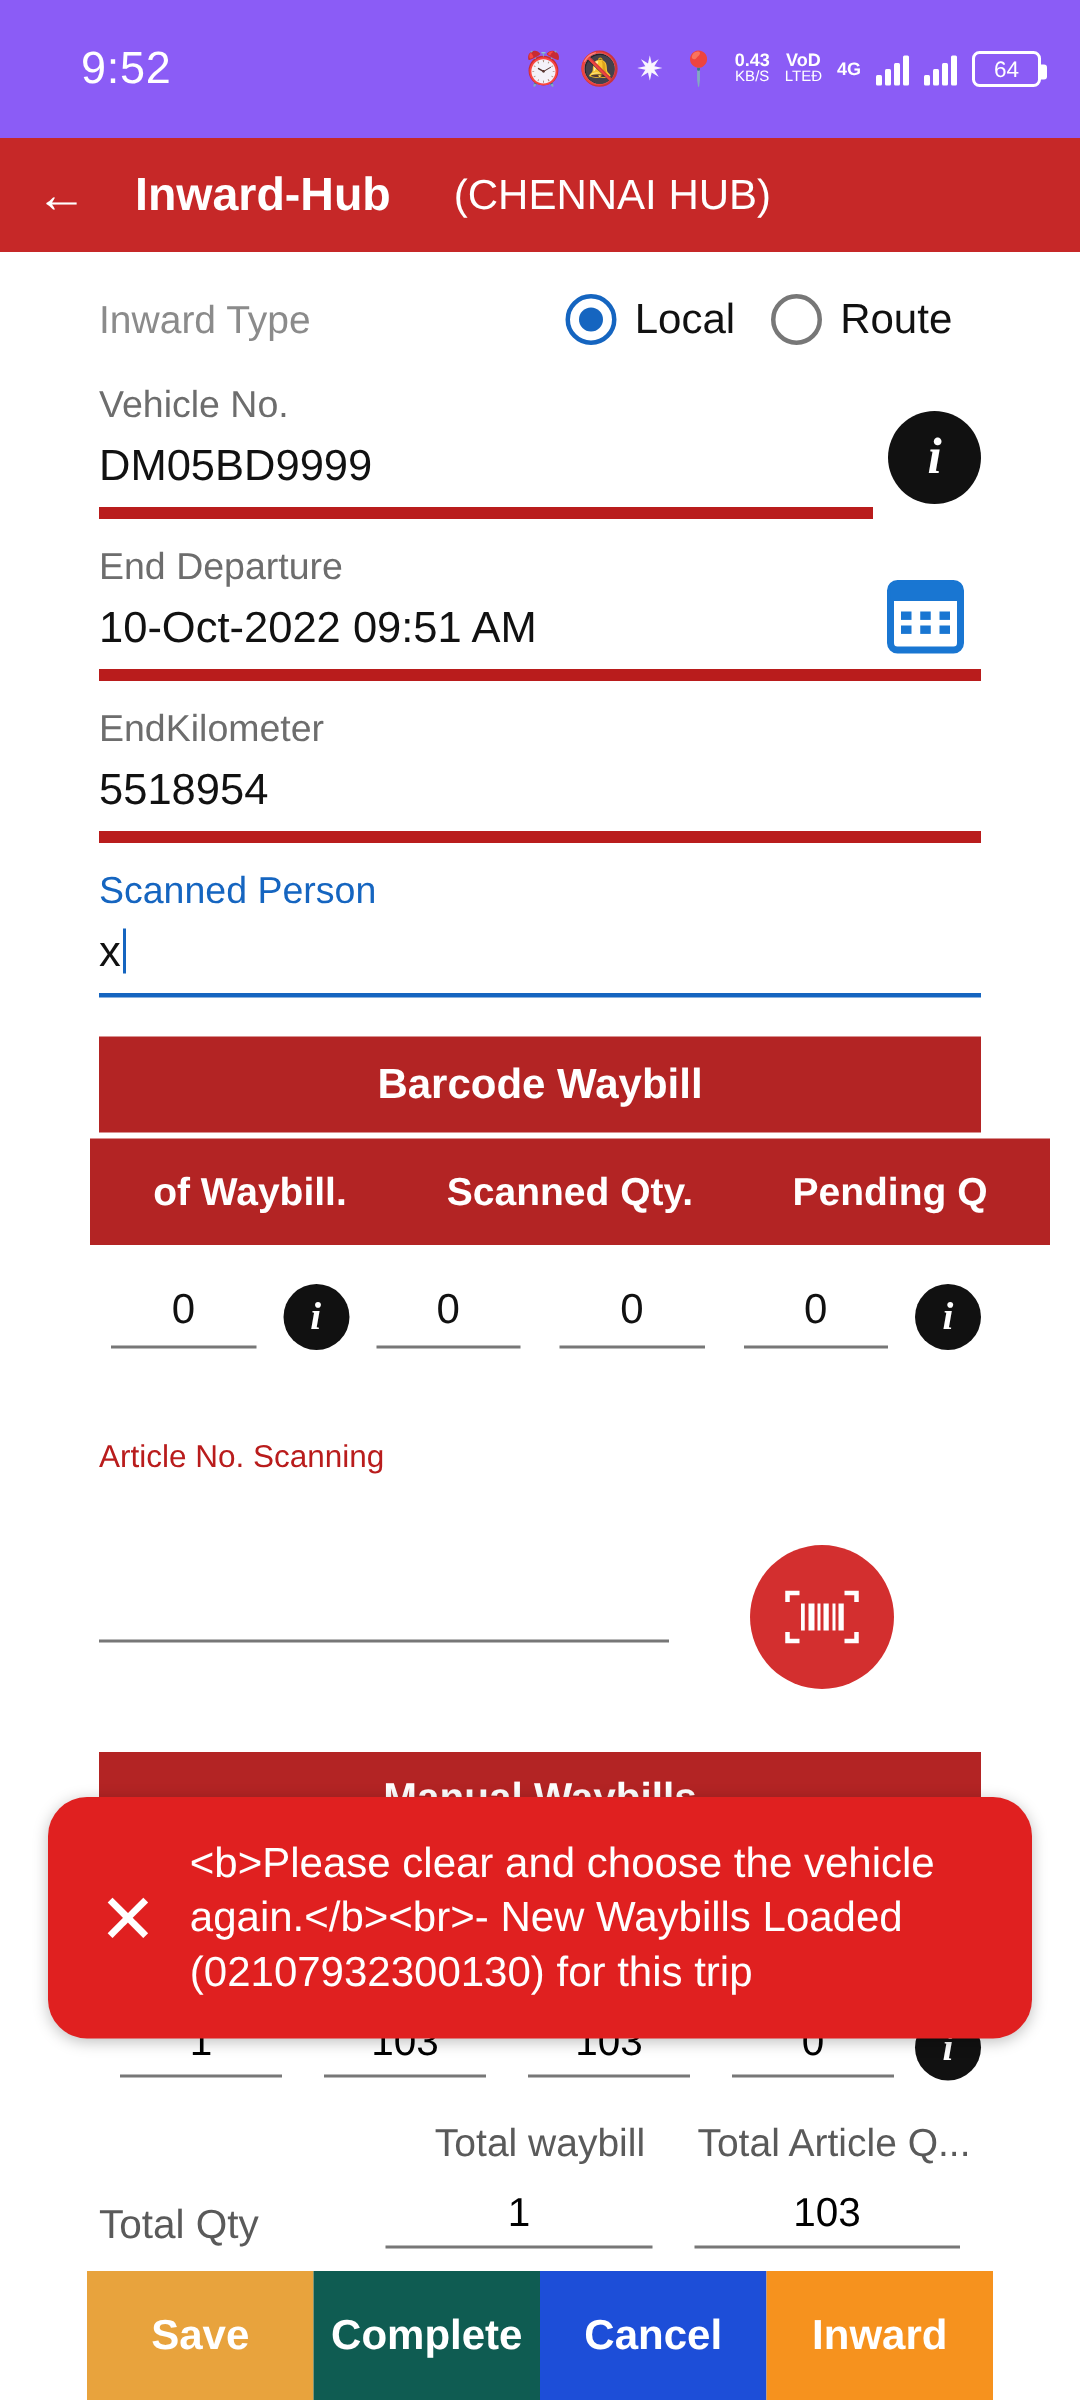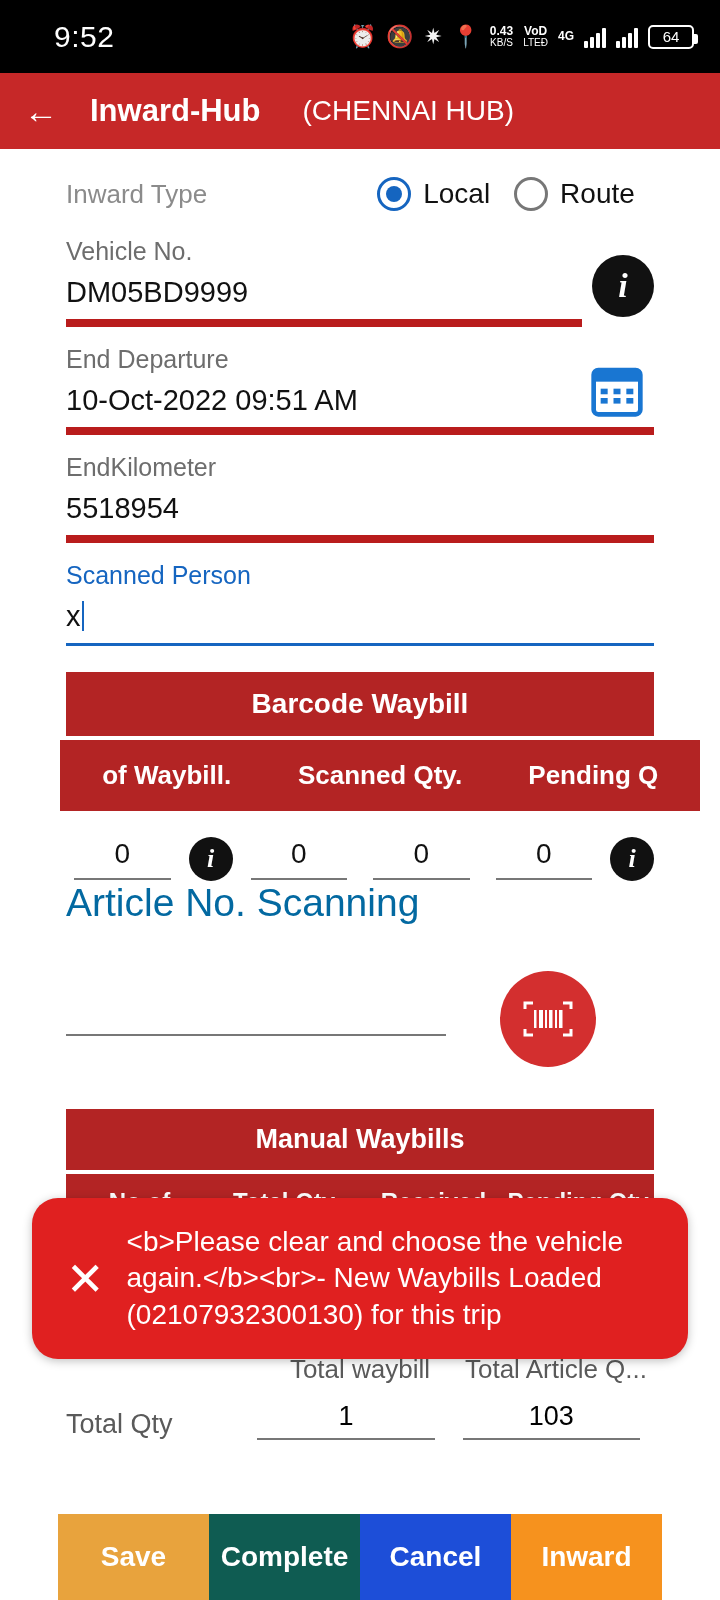--- a/index.html
+++ b/index.html
@@ -6,21 +6,21 @@
   html, body {
     width: 720px; height: 1600px;
     background: #ffffff;
     font-family: "Liberation Sans", sans-serif;
     overflow: hidden;
   }
   .screen { position: relative; width: 720px; height: 1600px; background: #fff; }
 
   
   .statusbar {
-    height: 73px; background: #000000; color: #fff;
+    height: 92px; background: #8b5cf6; color: #fff;
     display: flex; align-items: center; justify-content: space-between;
     padding: 0 26px;
   }
   .status-time { font-size: 30px; font-weight: 500; letter-spacing: .5px; margin-left: 28px;}
   .status-icons { display: flex; align-items: center; gap: 10px; }
   .status-icons .ic { font-size: 22px; line-height: 1; opacity: .95; }
   .net { display: flex; flex-direction: column; align-items: center; font-size: 12px; line-height: 11px; font-weight: 700;}
   .net .l2 { font-size: 10px; font-weight: 400;}
   .bars { display: inline-flex; align-items: flex-end; gap: 2px; height: 22px; }
   .bars i { display: block; width: 4px; background: #fff; border-radius: 1px; }
@@ -85,21 +85,21 @@
   .col-head span { flex: 1; text-align: center; white-space: nowrap; }
 
   .num-row { display: flex; align-items: center; gap: 10px; margin-top: 26px; }
   .num-cell { flex: 1; text-align: center; font-size: 28px; color: #111; border-bottom: 2px solid #777; padding-bottom: 8px; margin: 0 8px;}
   .dot-i {
     width: 44px; height: 44px; border-radius: 50%; background: #111; color: #fff;
     display: flex; align-items: center; justify-content: center;
     font-family: "Liberation Serif", serif; font-style: italic; font-weight: 700; font-size: 26px; flex: 0 0 44px;
   }
 
-  .scan-label { font-size: 39px; color: #0369a1; }
+  .scan-label { font-size: 21px; color: #b91c1c; margin-top: 60px; }
   .scan-row { display: flex; align-items: center; justify-content: space-between; margin-top: 46px; }
   .scan-input { width: 380px; border-bottom: 2px solid #777; height: 34px; }
   .scan-btn {
     width: 96px; height: 96px; border-radius: 50%; background: #d32f2f;
     display: flex; align-items: center; justify-content: center; margin-right: 58px;
   }
 
   
   .manual-head { background: #b32424; color:#fff; text-align:center; font-size:27px; font-weight:700; padding: 15px 0; margin-top: 42px;}
   .manual-cols { background: #b32424; color:#fff; display:flex; font-size:24px; font-weight:700; padding: 14px 0; margin-top: 4px; }

